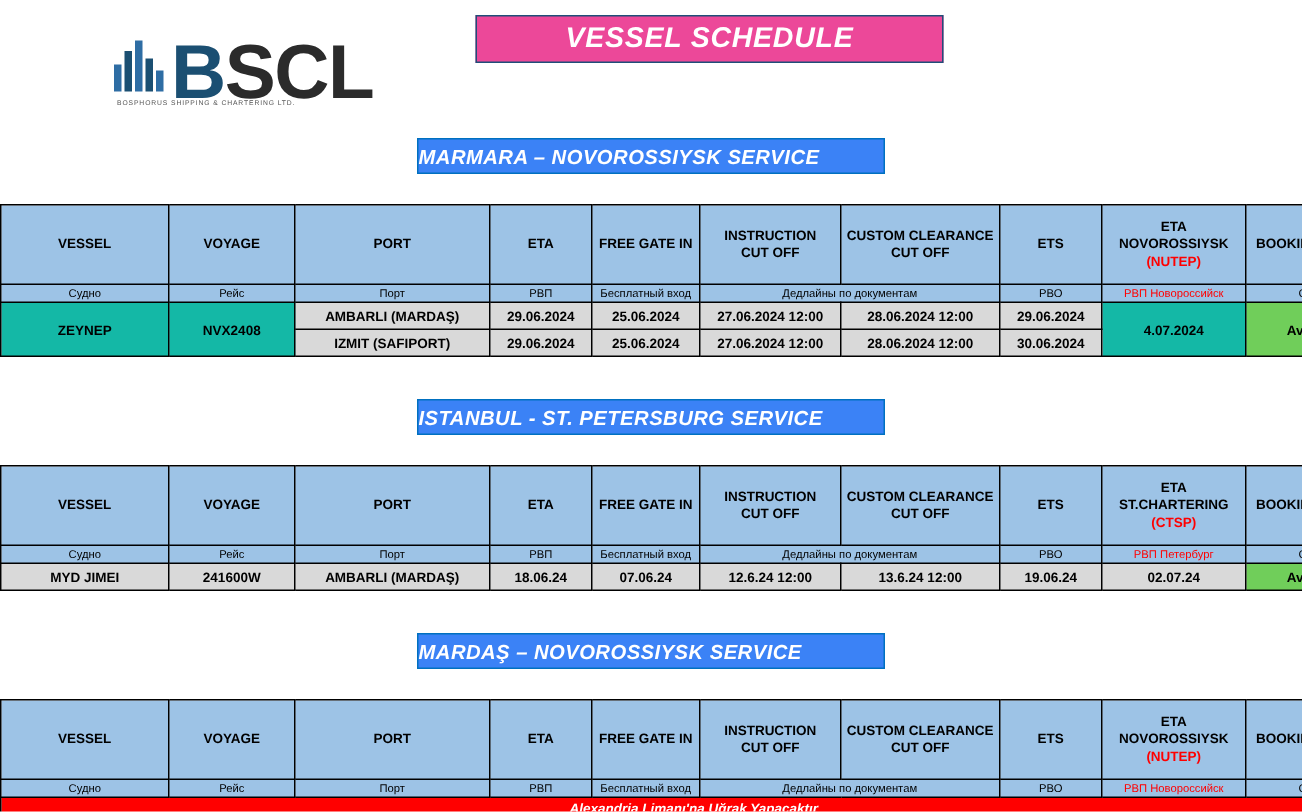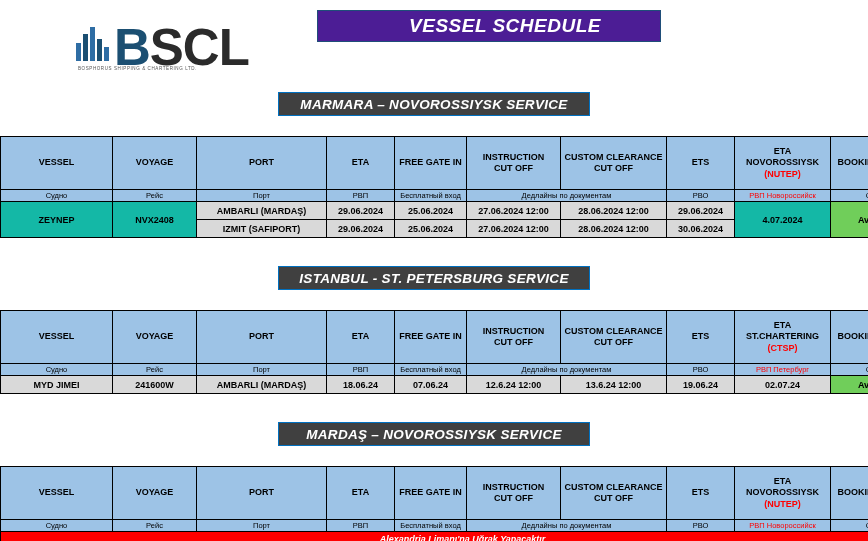--- a/index.html
+++ b/index.html
@@ -65,26 +65,25 @@
     color: #555;
     white-space: nowrap;
   }
 
   .title-band {
     position: absolute;
     left: 317px;
     top: 10px;
     width: 310px;
     height: 30px;
-    background: #4c1d95;
+    background: #ec4899;
     border: 1px solid #1f4e79;
     display: flex;
     align-items: center;
     justify-content: center;
-    padding-left: 32px;
   }
   .title-band span {
     color: #ffffff;
     font-size: 19px;
     font-weight: bold;
     font-style: italic;
     letter-spacing: 0.5px;
   }
   .last-updated {
     position: absolute;
@@ -94,25 +93,25 @@
     text-align: center;
     font-size: 8.5px;
     font-weight: bold;
     color: #000;
   }
 
   .service-band {
     margin: 0 auto;
     width: 310px;
     height: 22px;
-    background: #404040;
+    background: #3b82f6;
     border: 1px solid #0070c0;
     display: flex;
     align-items: center;
-    justify-content: center;
+    justify-content: flex-start;
   }
   .service-band span {
     color: #ffffff;
     font-size: 13.5px;
     font-weight: bold;
     font-style: italic;
     letter-spacing: 0.3px;
   }
 
   

